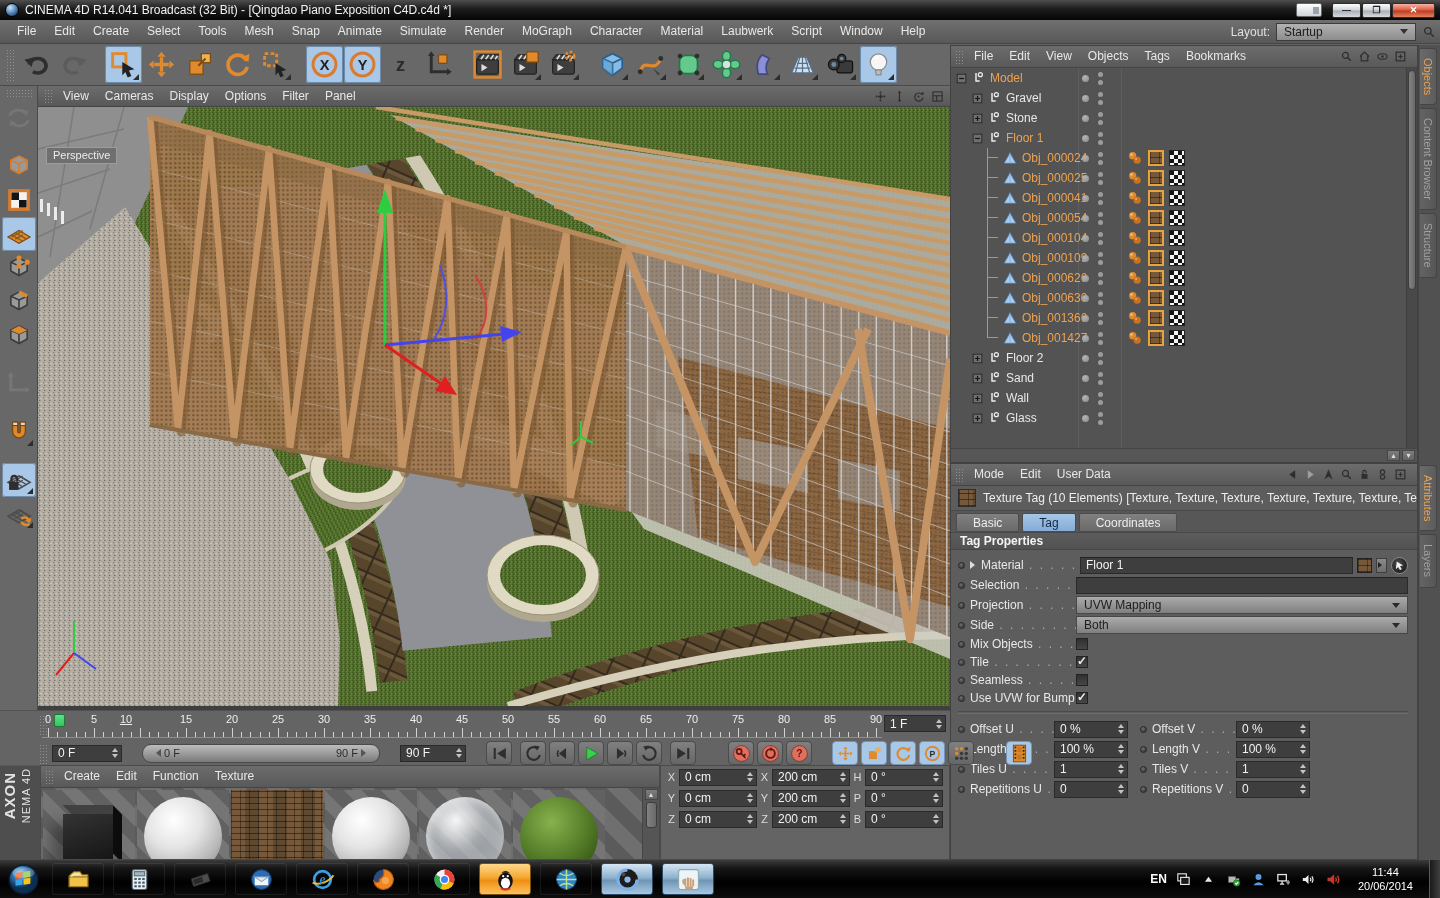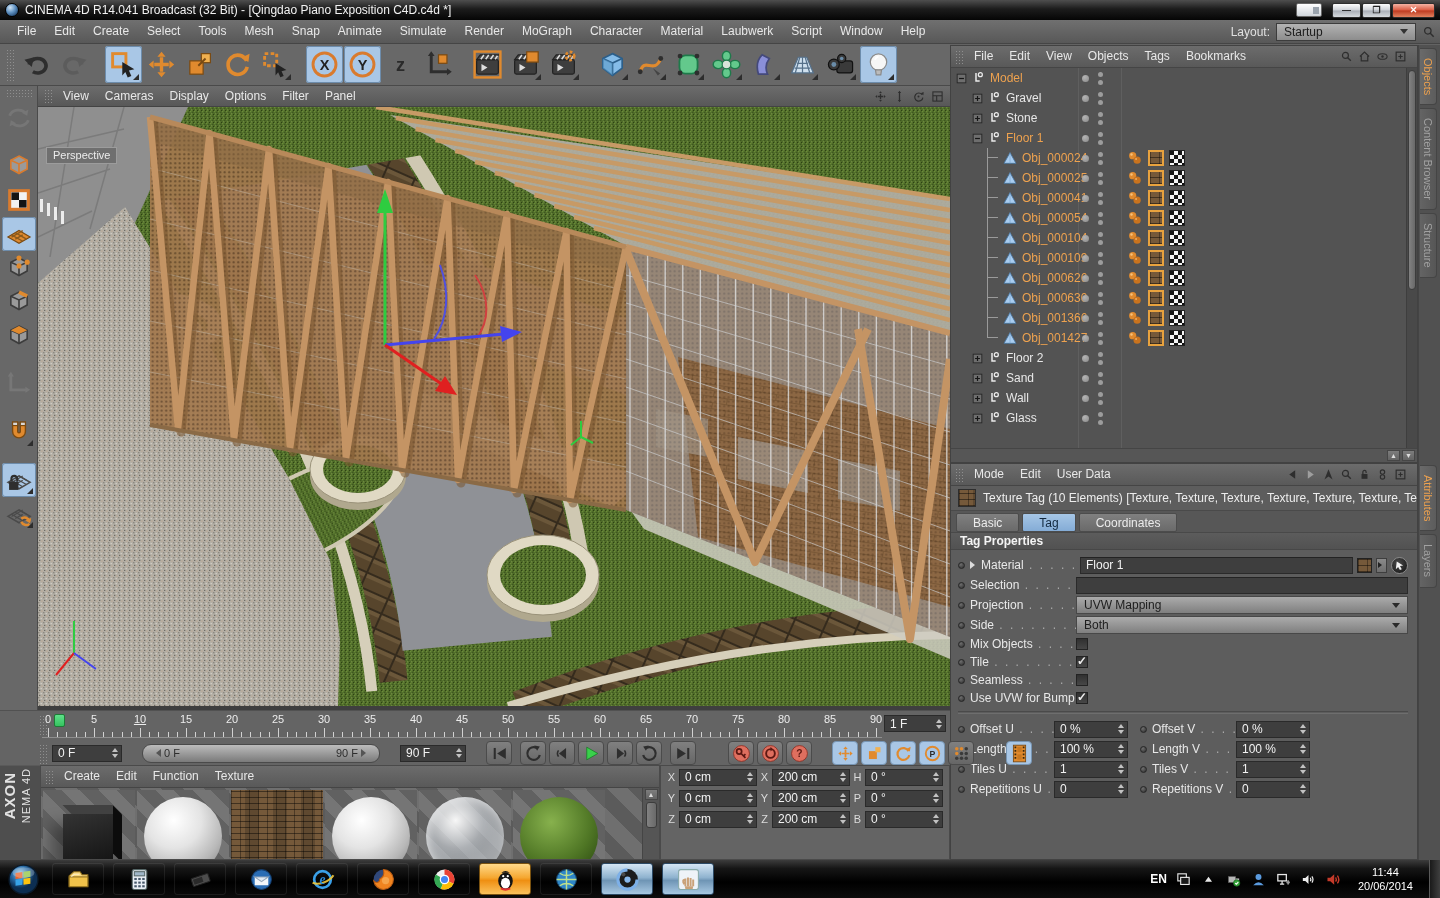--- a/index.html
+++ b/index.html
@@ -1605,21 +1605,21 @@
         <span class="tick" style="left:763.6px;"></span>
         <span class="tick" style="left:772.8px;"></span>
         <span class="tick maj" style="left:782.0px;"></span>
         <span class="tick" style="left:791.2px;"></span>
         <span class="tick" style="left:800.4px;"></span>
         <span class="tick" style="left:809.6px;"></span>
         <span class="tick" style="left:818.8px;"></span>
         <span class="tick maj" style="left:828.0px;"></span>
         <span class="tlab" style="left:0.0px;">0</span>
         <span class="tlab" style="left:46.0px;">5</span>
-        <span class="tlab" style="left:92.0px;text-decoration:underline;">10</span>
+        <span class="tlab" style="left:78px;text-decoration:underline;">10</span>
         <span class="tlab" style="left:138.0px;">15</span>
         <span class="tlab" style="left:184.0px;">20</span>
         <span class="tlab" style="left:230.0px;">25</span>
         <span class="tlab" style="left:276.0px;">30</span>
         <span class="tlab" style="left:322.0px;">35</span>
         <span class="tlab" style="left:368.0px;">40</span>
         <span class="tlab" style="left:414.0px;">45</span>
         <span class="tlab" style="left:460.0px;">50</span>
         <span class="tlab" style="left:506.0px;">55</span>
         <span class="tlab" style="left:552.0px;">60</span>

